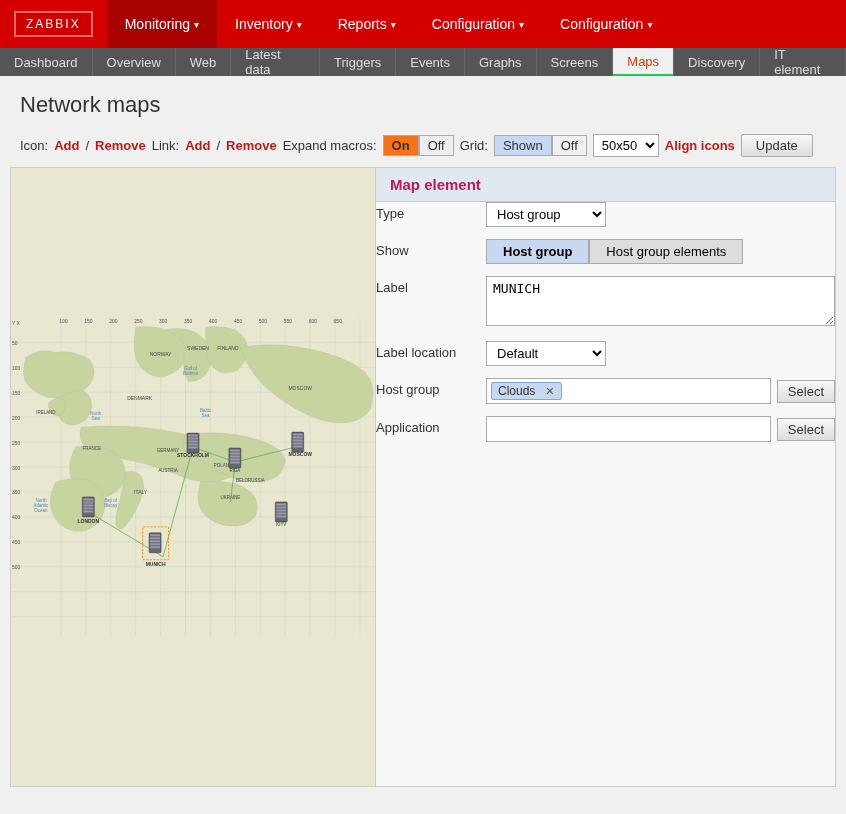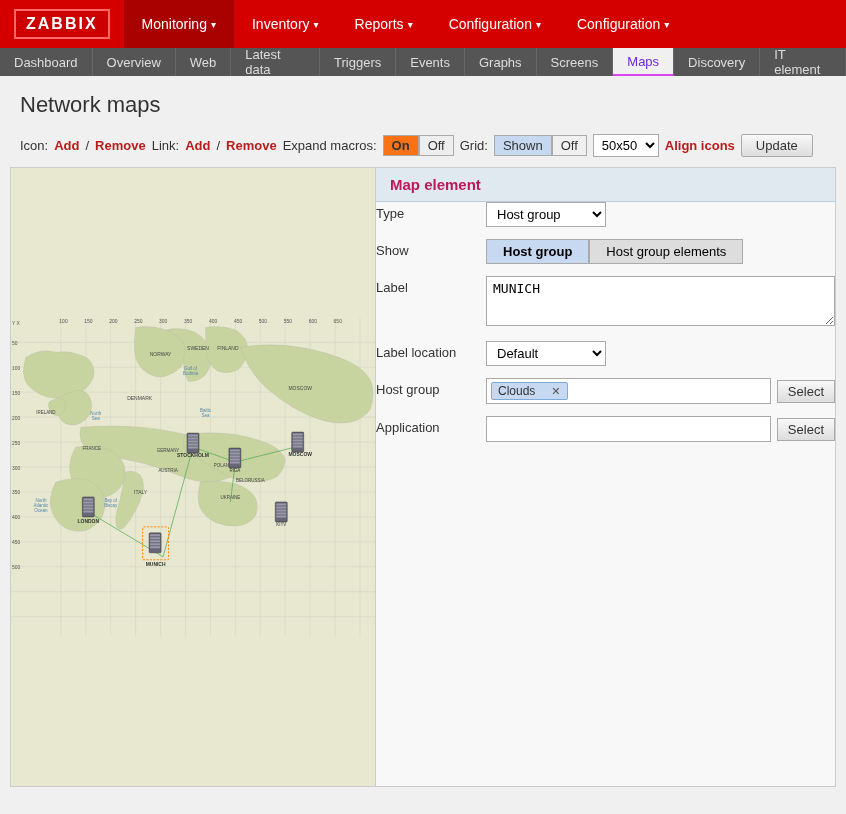--- a/index.html
+++ b/index.html
@@ -17,22 +17,22 @@
       background: #d40000;
       padding: 0 14px;
       display: flex;
       align-items: center;
       height: 100%;
     }
     .logo-box {
       background: #cc0000;
       border: 2px solid #ff6666;
       padding: 4px 10px;
-      font-size: 16px;
-      font-weight: bold;
+      font-size: 12px;
+      font-weight: normal;
       color: white;
       letter-spacing: 2px;
     }
     .top-nav-items {
       display: flex;
       height: 100%;
     }
     .top-nav-item {
       color: #fff;
       padding: 0 18px;
@@ -60,22 +60,22 @@
       color: #ddd;
       padding: 0 14px;
       display: flex;
       align-items: center;
       cursor: pointer;
       font-size: 13px;
       border-right: 1px solid #666;
     }
     .second-nav-item.active {
       background: #f0f0f0;
-      color: #6d28d9;
-      border-bottom: 2px solid #d946ef;
+      color: #c2410c;
+      border-bottom: 2px solid #22c55e;
       align-items: center;
     }
 
     
     .page-title {
       font-size: 22px;
       font-weight: normal;
       padding: 16px 20px 10px;
       color: #333;
     }
@@ -217,21 +217,21 @@
       gap: 4px;
     }
     .tag {
       display: inline-flex;
       align-items: center;
       background: #c6d9f1;
       border: 1px solid #7aabda;
       padding: 1px 6px;
       font-size: 12px;
       border-radius: 2px;
-      gap: 16px;
+      gap: 10px;
     }
     .tag .remove {
       cursor: pointer;
       color: #555;
       font-size: 11px;
     }
     .input-with-btn {
       display: flex;
       gap: 6px;
       align-items: center;

